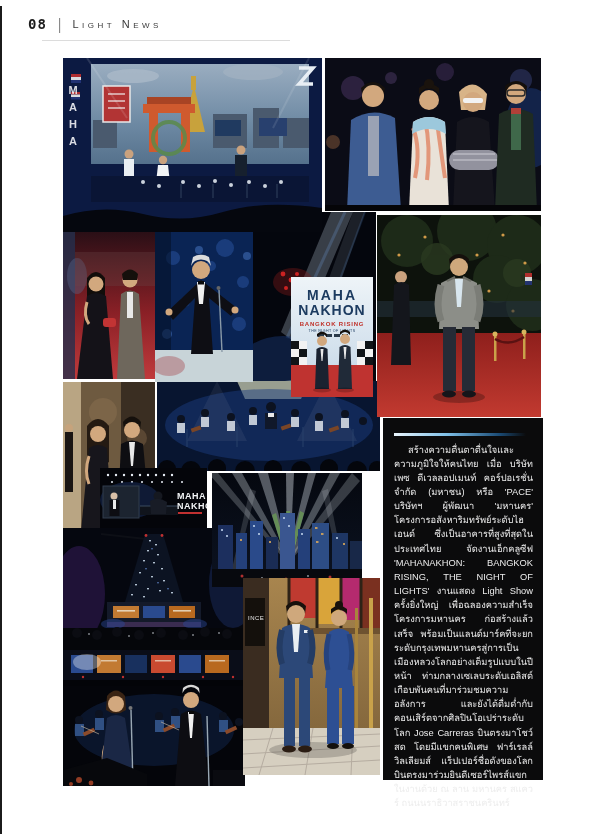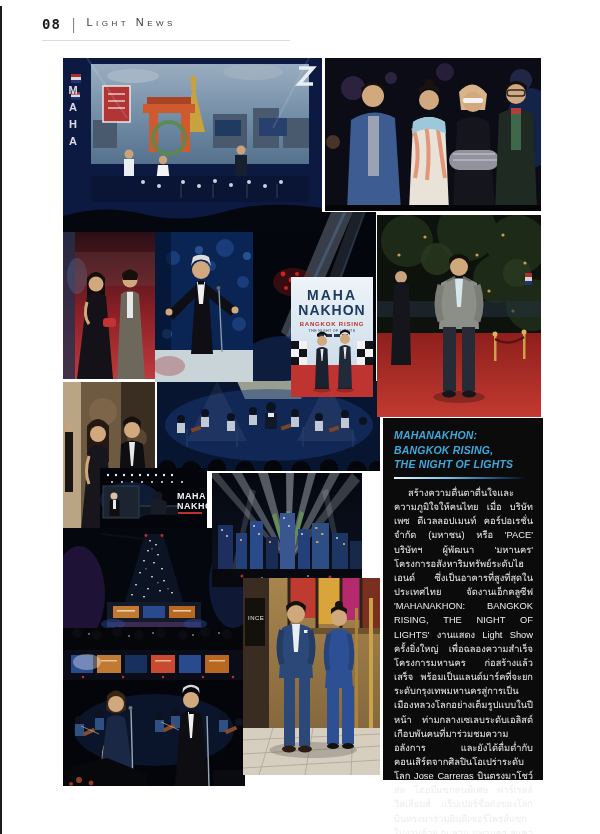--- a/index.html
+++ b/index.html
@@ -1,20 +1,20 @@
 <!DOCTYPE html>
 <html><head>
 <meta charset="utf-8">
 <style>
   html,body{margin:0;padding:0;background:#ffffff;}
   body{width:600px;height:834px;font-family:"Liberation Sans",sans-serif;}
   .page{position:relative;width:600px;height:834px;background:#ffffff;overflow:hidden;}
   .edge-line{position:absolute;left:0;top:6px;width:2px;height:828px;background:#1b1b1b;}
   
-  .hdr{position:absolute;left:42px;top:16px;display:flex;}
+  .hdr{position:absolute;left:28px;top:16px;display:flex;align-items:center;}
   .hdr .num{font-family:"DejaVu Sans Mono",monospace;font-weight:700;font-size:14px;letter-spacing:1px;color:#1c1c1c;}
   .hdr .sep{color:#8a8a8a;font-weight:300;font-size:14px;margin:0 11px;transform:scaleY(1.2);}
   .hdr .sec{font-variant:small-caps;font-size:11px;letter-spacing:3.5px;color:#3a3a3a;font-weight:500;}
   .hdr-rule{position:absolute;left:42px;top:40px;width:248px;height:1px;background:#dcdcdc;}
   
   .ph{position:absolute;overflow:hidden;background:#0a0a0e;}
   .ph svg{display:block;width:100%;height:100%;}
   .vtext{position:absolute;left:4px;top:26px;writing-mode:vertical-rl;text-orientation:upright;color:rgba(255,255,255,.85);font-size:11px;font-weight:700;letter-spacing:5px;}
   
   .panel{position:absolute;left:383px;top:418px;width:160px;height:362px;background:#0b0b0c;box-sizing:border-box;padding:10px 10px 0 11px;}
@@ -743,20 +743,16 @@
         <path d="M86 56 q-5 20 -1 36 M106 56 q5 20 1 36" stroke="#26437e" stroke-width="5" fill="none"></path>
         <rect x="84" y="108" width="12" height="58" fill="#2d4f93"></rect>
           <rect x="99" y="108" width="12" height="58" fill="#2d4f93"></rect>
         <ellipse cx="90" cy="168" rx="6" ry="3" fill="#14100c"></ellipse>
           <ellipse cx="105" cy="168" rx="6" ry="3" fill="#14100c"></ellipse>
       </g>
     </svg>
   </figure>
 
   <section class="panel">
-    <div class="title">
-      <div>MAHANAKHON: BANGKOK RISING,</div>
-      <div>THE NIGHT OF LIGHTS</div>
-    </div>
     <div class="rule"></div>
     <p class="body-th">สร้างความตื่นตาตื่นใจและความภูมิใจให้คนไทย เมื่อ บริษัท เพซ ดีเวลลอปเมนท์ คอร์ปอเรชั่น จำกัด (มหาชน) หรือ 'PACE' บริษัทฯ ผู้พัฒนา 'มหานคร' โครงการอสังหาริมทรัพย์ระดับไฮเอนด์ ซึ่งเป็นอาคารที่สูงที่สุดในประเทศไทย จัดงานเอ็กคลูซีฟ 'MAHANAKHON: BANGKOK RISING, THE NIGHT OF LIGHTS' งานแสดง Light Show ครั้งยิ่งใหญ่ เพื่อฉลองความสำเร็จ โครงการมหานคร ก่อสร้างแล้วเสร็จ พร้อมเป็นแลนด์มาร์คที่จะยกระดับกรุงเทพมหานครสู่การเป็นเมืองหลวงโลกอย่างเต็มรูปแบบในปีหน้า ท่ามกลางเซเลบระดับเอลิสต์เกือบพันคนที่มาร่วมชมความอลังการ และยังได้ดื่มด่ำกับคอนเสิร์ตจากศิลปินโอเปร่าระดับโลก Jose Carreras บินตรงมาโชว์สด โดยมีแขกคนพิเศษ ฟาร์เรลล์ วิลเลียมส์ แร็ปเปอร์ชื่อดังของโลก บินตรงมาร่วมยินดีเซอร์ไพรส์แขกในงานด้วย ณ ลาน มหานคร สแควร์ ถนนนราธิวาสราชนครินทร์</p>
   </section>
 </div>
 
 </body></html>

